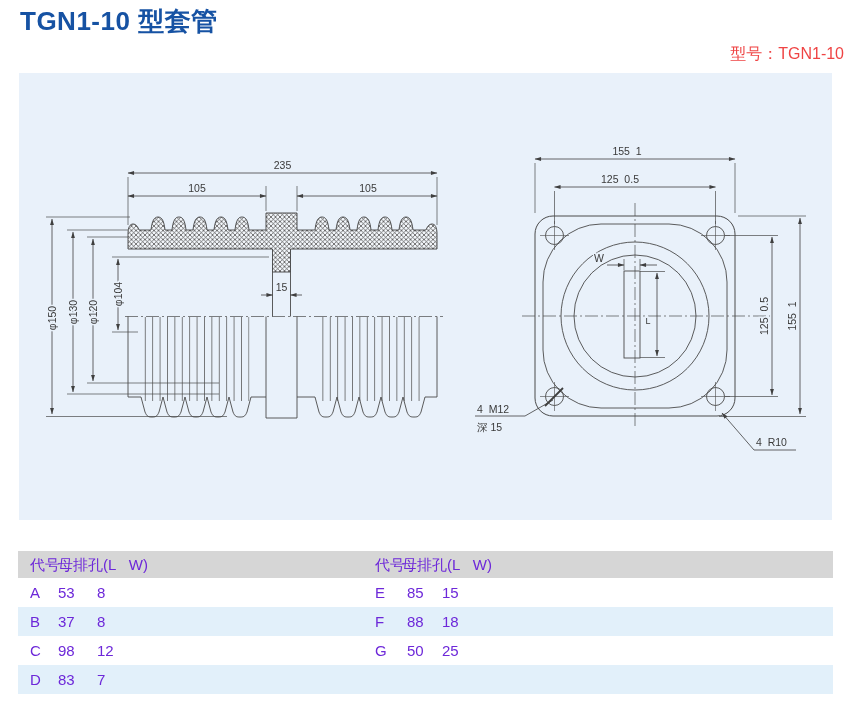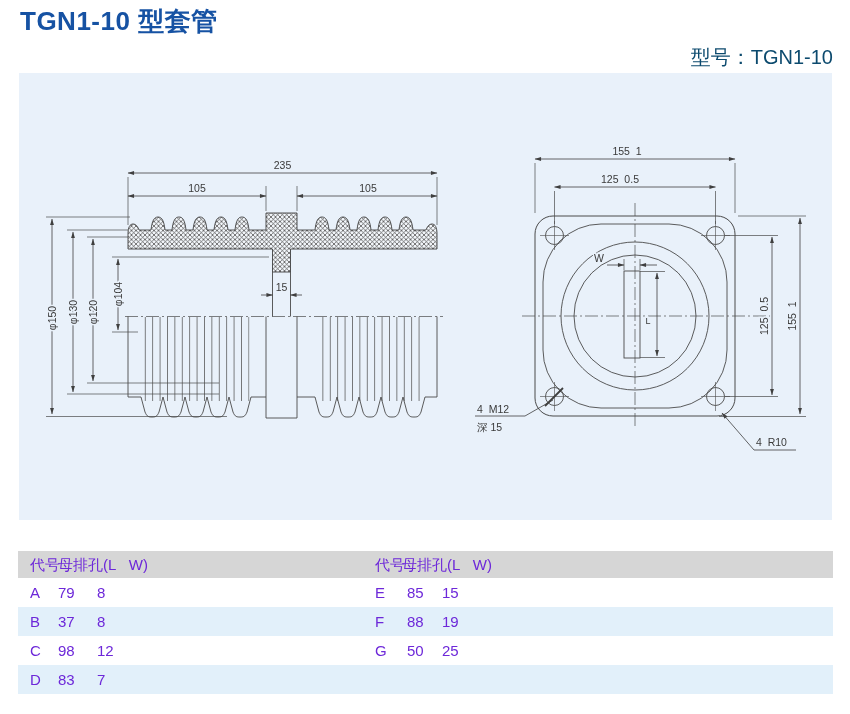--- a/index.html
+++ b/index.html
@@ -5,21 +5,21 @@
   html,body{margin:0;padding:0;}
   body{
     width:850px;height:714px;overflow:hidden;background:#ffffff;
     font-family:"Liberation Sans", sans-serif;color:#333;position:relative;
   }
   .page-title{
     position:absolute;left:20px;top:4px;font-size:26px;font-weight:bold;
     color:#1652a3;letter-spacing:0.5px;
   }
   .model-line{
-    position:absolute;right:17px;top:44px;font-size:20px;color:#0c4a6e;
+    position:absolute;right:6px;top:44px;font-size:16px;color:#ef4444;
   }
   .drawing-panel{
     position:absolute;left:19px;top:73px;width:813px;height:447px;background:#e9f1fa;
   }
   .spec-table{
     position:absolute;left:18px;top:551px;width:815px;font-size:15px;color:#6d28d9;
   }
   .t-head{position:relative;height:27px;line-height:27px;background:#d6d6d6;}
   .t-row{position:relative;height:29px;line-height:29px;}
   .t-row.alt{background:#e2f0fa;}
@@ -206,33 +206,33 @@
 
 <div class="spec-table">
   <div class="t-head">
     <span class="c0">代号</span>
     <span class="h1">母排孔(L&nbsp;&nbsp;&nbsp;W)</span>
     <span class="c3">代号</span>
     <span class="h3">母排孔(L&nbsp;&nbsp;&nbsp;W)</span>
   </div>
   <div class="t-row">
     <span class="c0">A</span>
-    <span class="c1">79</span>
+    <span class="c1">53</span>
     <span class="c2">8</span>
     <span class="c3">E</span>
     <span class="c4">85</span>
     <span class="c5">15</span>
   </div>
   <div class="t-row alt">
     <span class="c0">B</span>
     <span class="c1">37</span>
     <span class="c2">8</span>
     <span class="c3">F</span>
     <span class="c4">88</span>
-    <span class="c5">19</span>
+    <span class="c5">18</span>
   </div>
   <div class="t-row">
     <span class="c0">C</span>
     <span class="c1">98</span>
     <span class="c2">12</span>
     <span class="c3">G</span>
     <span class="c4">50</span>
     <span class="c5">25</span>
   </div>
   <div class="t-row alt">

